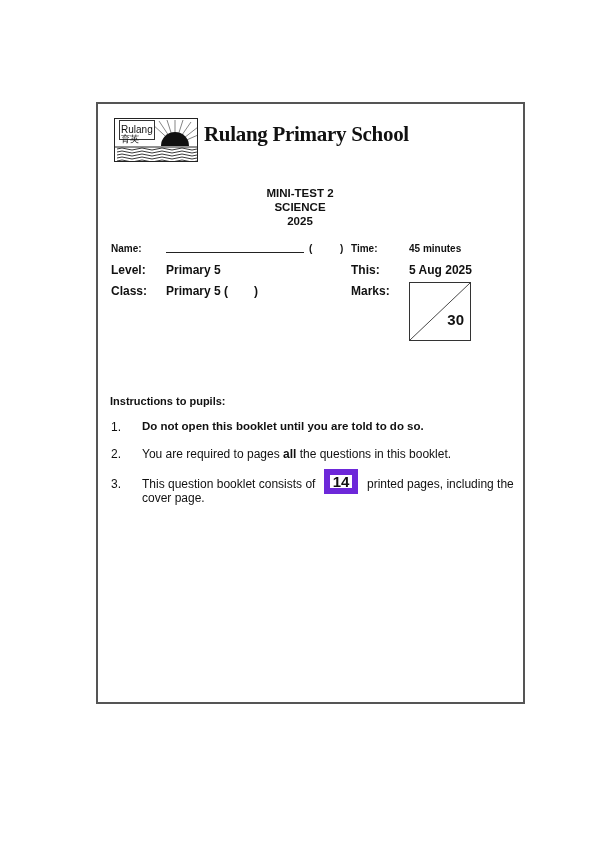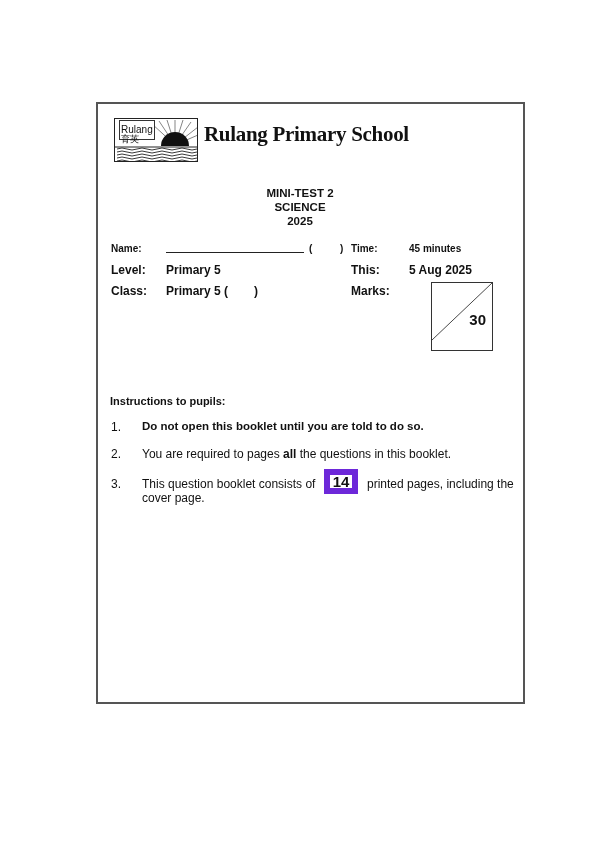--- a/index.html
+++ b/index.html
@@ -6,21 +6,21 @@
   body { width:600px; height:849px; position:relative; overflow:hidden; font-family:"Liberation Sans", sans-serif; color:#111; }
   .frame { position:absolute; left:96px; top:102px; width:429px; height:602px; border:2px solid #555; box-sizing:border-box; }
   .logo { position:absolute; left:114px; top:118px; width:84px; height:44px; border:1.5px solid #222; box-sizing:border-box; overflow:hidden; background:#fff; }
   .logo-text { position:absolute; left:4px; top:1px; font-size:10px; border:1px solid #333; padding:4px 1px; line-height:10px; background:#fff; z-index:2; }
   .logo-cn { position:absolute; left:6px; top:14px; font-size:9px; z-index:2; font-family:"DejaVu Serif", serif; }
   .school-name { position:absolute; left:204px; top:122px; font-family:"Liberation Serif", serif; font-weight:bold; font-size:21px; letter-spacing:-0.3px; color:#111; }
   .center { position:absolute; left:0; width:600px; text-align:center; font-weight:bold; font-size:11.5px;margin-top:8px; }
   .lbl { position:absolute; font-weight:bold; font-size:12px; }
   .small { font-size:10px; }
   .line { position:absolute; left:166px; top:252px; width:138px; border-top:1.2px solid #222; }
-  .marks-box { position:absolute; left:409px; top:282px; width:62px; height:69px; border:1px solid #333; box-sizing:border-box;margin-left:22px; }
+  .marks-box { position:absolute; left:409px; top:282px; width:62px; height:59px; border:1px solid #333; box-sizing:border-box; }
   .num-box { position:absolute; border:6px solid #6d28d9; box-sizing:border-box; display:flex; align-items:center; justify-content:center; font-weight:bold; }
   .instr { position:absolute; font-size:12px; }
 </style>
 </head>
 <body>
 
 <div class="frame"></div>
 
 <div class="logo">
   <span class="logo-text">Rulang</span>

